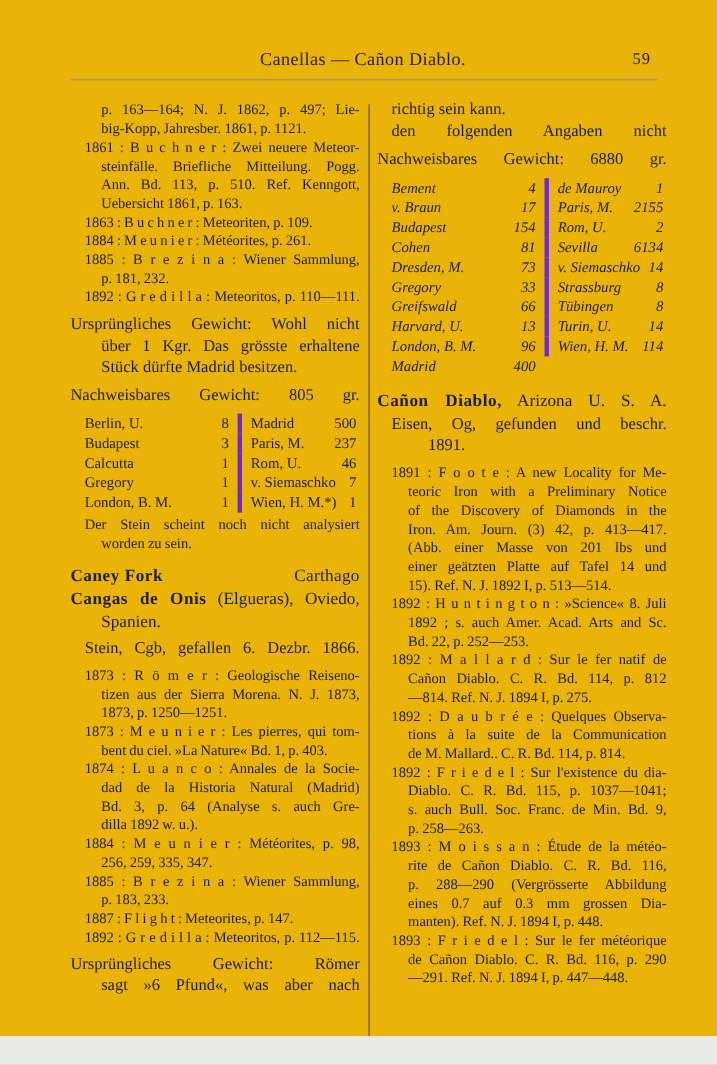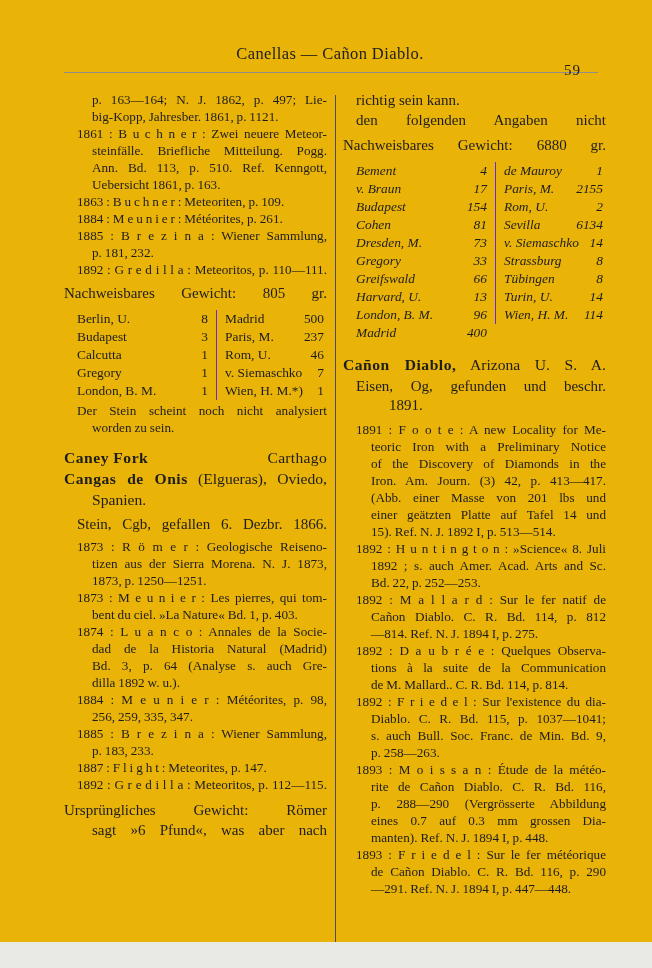--- a/index.html
+++ b/index.html
@@ -15,22 +15,22 @@
   
   .header{
     position:relative;
     margin:44px 56px 0 64px;
     height:24px;
     text-align:center;
     font-size:16.5px;
     letter-spacing:0.4px;
   }
   .pagenum{
-    position:absolute;right:15px;top:2px;
-    font-size:15px;letter-spacing:1px;margin-top:16px;
+    position:absolute;right:4px;top:2px;
+    font-size:15px;letter-spacing:1px;
   }
   .rule{
     margin:4px 54px 0 64px;
     border-top:1.6px solid #8f8f8c;
     height:0;
   }
   
   .columns{
     display:flex;
     margin:18px 0 0 64px;
@@ -57,21 +57,21 @@
   .rightword{float:right;font-weight:normal;letter-spacing:0.3px;}
   
   .table{font-size:13.4px;}
   .trow{display:flex;height:18px;line-height:18px;}
   .th1{
     flex:0 0 152px;display:flex;justify-content:space-between;
     padding:0 8px 0 13px;box-sizing:border-box;
   }
   .th2{
     flex:1;display:flex;justify-content:space-between;
-    border-left:1px solid #6d28d9;
+    border-left:4px solid #6d28d9;
     padding:0 3px 0 8px;box-sizing:border-box;
   }
   .th2.noline{border-left-color:transparent;}
   .tval{text-align:right;}
 </style>
 </head>
 <body>
 
 <div class="page">
   <div class="header">
@@ -97,20 +97,25 @@
         <div class="block refs">
           <div class="line i1">1884 : M e u n i e r : Météorites, p. 261.</div>
         </div>
         <div class="block refs">
           <div class="line i1 just">1885 : B r e z i n a : Wiener Sammlung,</div>
           <div class="line i2">p. 181, 232.</div>
         </div>
         <div class="block refs">
           <div class="line i1 just">1892 : G r e d i l l a : Meteoritos, p. 110—111.</div>
         </div>
+        <div class="block main" style="margin-top: 8px;">
+          <div class="line i0 just">Ursprüngliches Gewicht: Wohl nicht</div>
+          <div class="line i2 just">über 1 Kgr. Das grösste erhaltene</div>
+          <div class="line i2">Stück dürfte Madrid besitzen.</div>
+        </div>
         <div class="block main" style="margin-top: 6px;">
           <div class="line i0 just">Nachweisbares Gewicht: 805 gr.</div>
         </div>
         <div class="block table" style="margin-top: 6px;">
           <div class="trow">
             <span class="th1">
               <span class="tname">Berlin, U.</span>
               <span class="tval">8</span>
             </span>
             <span class="th2">

